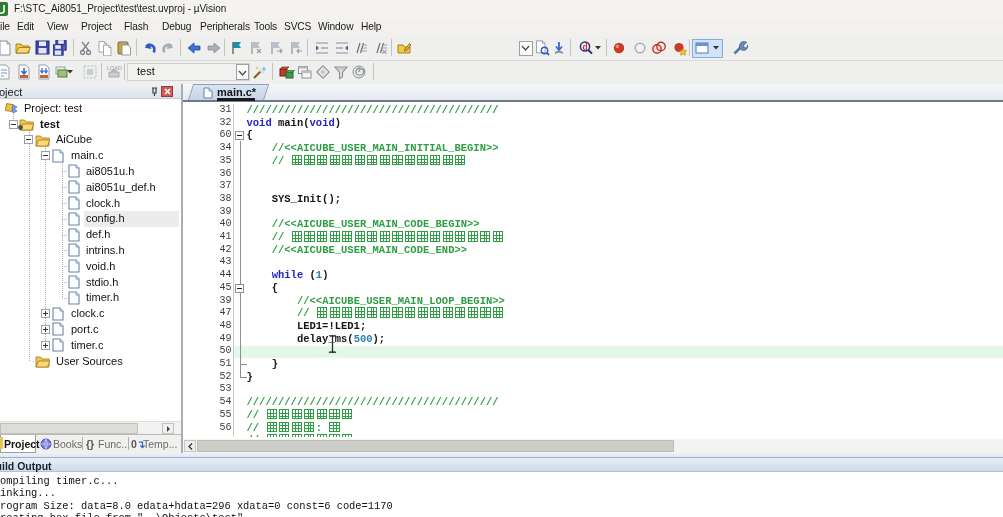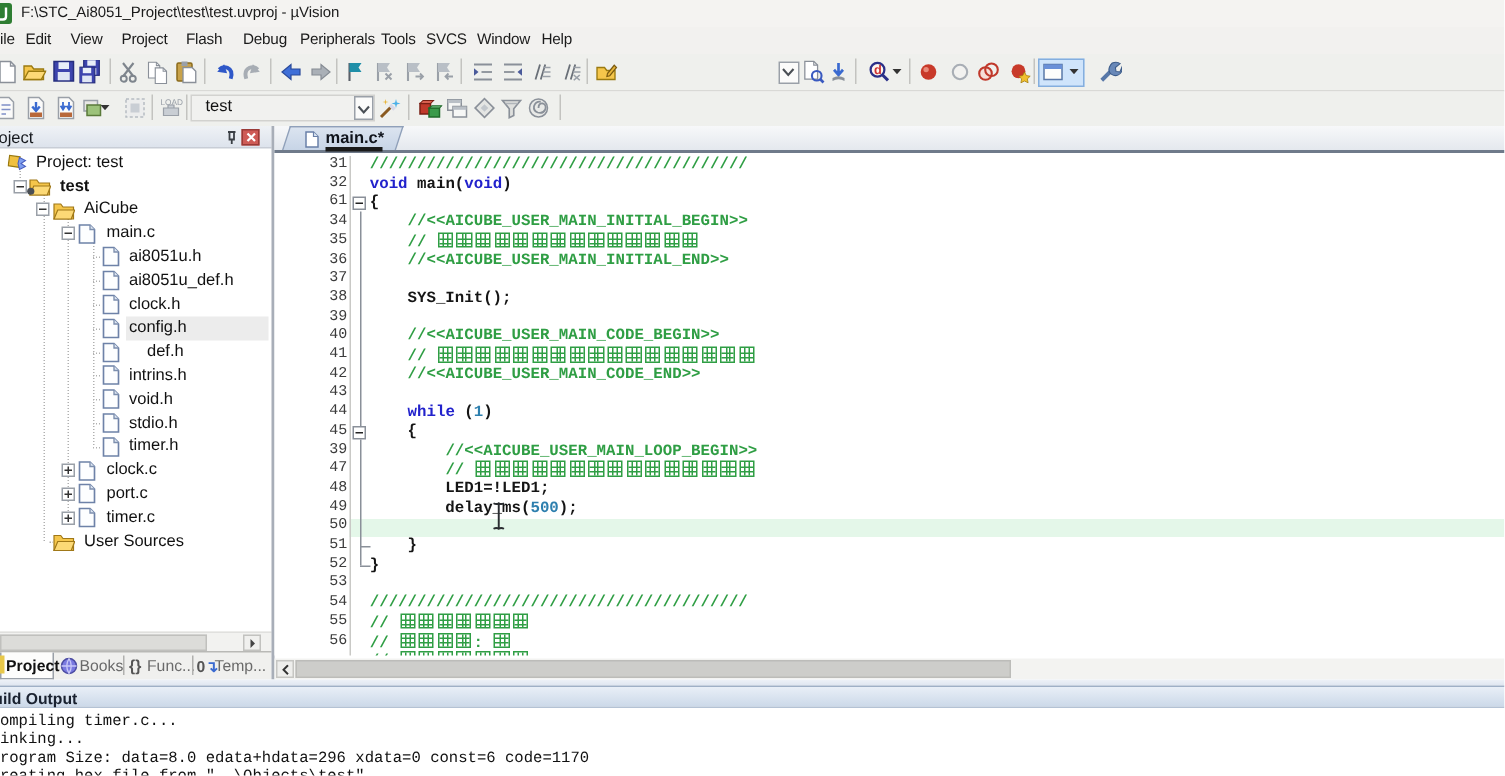--- a/index.html
+++ b/index.html
@@ -405,21 +405,21 @@
 <div style="position:absolute;left:84px;top:210.8px;width:95px;height:15.8px;background:#ececec"></div>
       <svg class="ti" style="left:68px;top:211.8px" width="12" height="14" viewBox="0 0 12 14">
         <path d="M1 1 L8 1 L11 4 L11 13 L1 13 Z" fill="#fdfeff" stroke="#6e82a8" stroke-width="1.1"></path>
         <path d="M8 1 L8 4 L11 4" fill="#dde6f2" stroke="#7d8fae" stroke-width="0.9"></path>
       </svg>
       <span class="tt" style="left:86px;top:212.3px">config.h</span>
 <svg class="ti" style="left:68px;top:227.6px" width="12" height="14" viewBox="0 0 12 14">
         <path d="M1 1 L8 1 L11 4 L11 13 L1 13 Z" fill="#fdfeff" stroke="#6e82a8" stroke-width="1.1"></path>
         <path d="M8 1 L8 4 L11 4" fill="#dde6f2" stroke="#7d8fae" stroke-width="0.9"></path>
       </svg>
-      <span class="tt" style="left:98px;top:228.1px">def.h</span>
+      <span class="tt" style="left:86px;top:228.1px">def.h</span>
 <svg class="ti" style="left:68px;top:243.4px" width="12" height="14" viewBox="0 0 12 14">
         <path d="M1 1 L8 1 L11 4 L11 13 L1 13 Z" fill="#fdfeff" stroke="#6e82a8" stroke-width="1.1"></path>
         <path d="M8 1 L8 4 L11 4" fill="#dde6f2" stroke="#7d8fae" stroke-width="0.9"></path>
       </svg>
       <span class="tt" style="left:86px;top:243.9px">intrins.h</span>
 <svg class="ti" style="left:68px;top:259.2px" width="12" height="14" viewBox="0 0 12 14">
         <path d="M1 1 L8 1 L11 4 L11 13 L1 13 Z" fill="#fdfeff" stroke="#6e82a8" stroke-width="1.1"></path>
         <path d="M8 1 L8 4 L11 4" fill="#dde6f2" stroke="#7d8fae" stroke-width="0.9"></path>
       </svg>
       <span class="tt" style="left:86px;top:259.7px">void.h</span>
@@ -488,34 +488,33 @@
     <div class="abs" style="left:-183px;top:-102px">
       <div class="ln" style="top:104.0px">
         <span class="no">31</span>
         <span class="cd"><g>////////////////////////////////////////</g></span>
       </div>
 <div class="ln" style="top:116.7px">
         <span class="no">32</span>
         <span class="cd"><b1>void</b1> main(<b1>void</b1>)</span>
       </div>
 <div class="ln" style="top:129.4px">
-        <span class="no">61</span>
+        <span class="no">60</span>
         <span class="cd">{</span>
       </div>
 <div class="ln" style="top:142.1px">
         <span class="no">34</span>
         <span class="cd">    <g>//&lt;&lt;AICUBE_USER_MAIN_INITIAL_BEGIN&gt;&gt;</g></span>
       </div>
 <div class="ln" style="top:154.8px">
         <span class="no">35</span>
         <span class="cd">    <g>// </g><i class="cj"></i><i class="cj"></i><i class="cj"></i><i class="cj"></i><i class="cj"></i><i class="cj"></i><i class="cj"></i><i class="cj"></i><i class="cj"></i><i class="cj"></i><i class="cj"></i><i class="cj"></i><i class="cj"></i><i class="cj"></i></span>
       </div>
 <div class="ln" style="top:167.5px">
         <span class="no">36</span>
-        <span class="cd">    <g>//&lt;&lt;AICUBE_USER_MAIN_INITIAL_END&gt;&gt;</g></span>
       </div>
 <div class="ln" style="top:180.2px">
         <span class="no">37</span>
         <span class="cd"></span>
       </div>
 <div class="ln" style="top:192.9px">
         <span class="no">38</span>
         <span class="cd">    SYS_Init();</span>
       </div>
 <div class="ln" style="top:205.6px">

